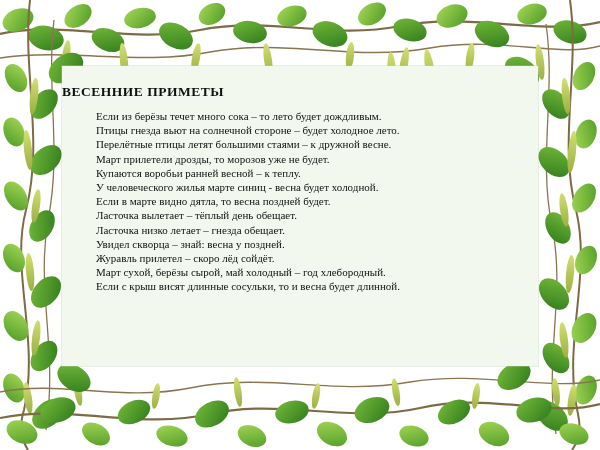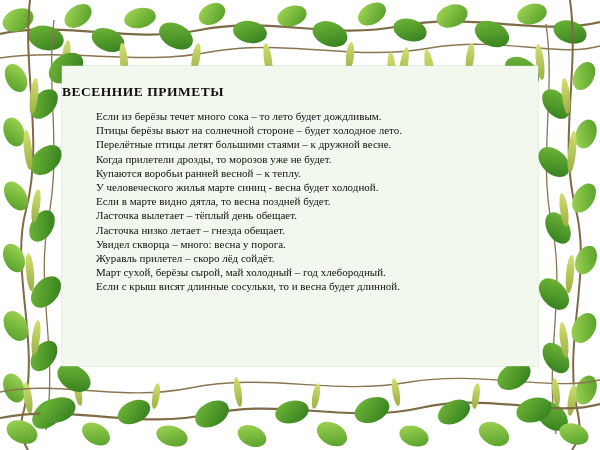--- a/index.html
+++ b/index.html
@@ -235,28 +235,28 @@
       </g>
     </svg>
   </div>
 
   <div class="paper"></div>
 
   <div class="content">
     <div class="title">ВЕСЕННИЕ ПРИМЕТЫ</div>
     <ul class="lines">
       <li>Если из берёзы течет много сока – то лето будет дождливым.</li>
-      <li>Птицы берёзы вьют на солнечной стороне – будет холодное лето.</li>
+      <li>Птицы гнезда вьют на солнечной стороне – будет холодное лето.</li>
       <li>Перелётные птицы летят большими стаями –  к дружной весне.</li>
-      <li>Когда прилетели дрозды, то морозов уже не будет.</li>
+      <li>Март прилетели дрозды, то морозов уже не будет.</li>
       <li>Купаются воробьи ранней весной – к теплу.</li>
       <li>У человеческого жилья марте синиц - весна будет холодной.</li>
       <li>Если в марте видно дятла, то весна поздней будет.</li>
       <li>Ласточка вылетает – тёплый день обещает.</li>
       <li>Ласточка низко летает – гнезда обещает.</li>
-      <li>Увидел скворца – много: весна у порога.</li>
+      <li>Увидел скворца – знай: весна у поздней.</li>
       <li>Журавль прилетел – скоро лёд сойдёт.</li>
       <li>Март сухой, берёзы сырой, май холодный – год хлебородный.</li>
       <li> Если с крыш висят длинные сосульки, то и весна будет длинной.</li>
     </ul>
   </div>
 
 </div>
 
 </body></html>

